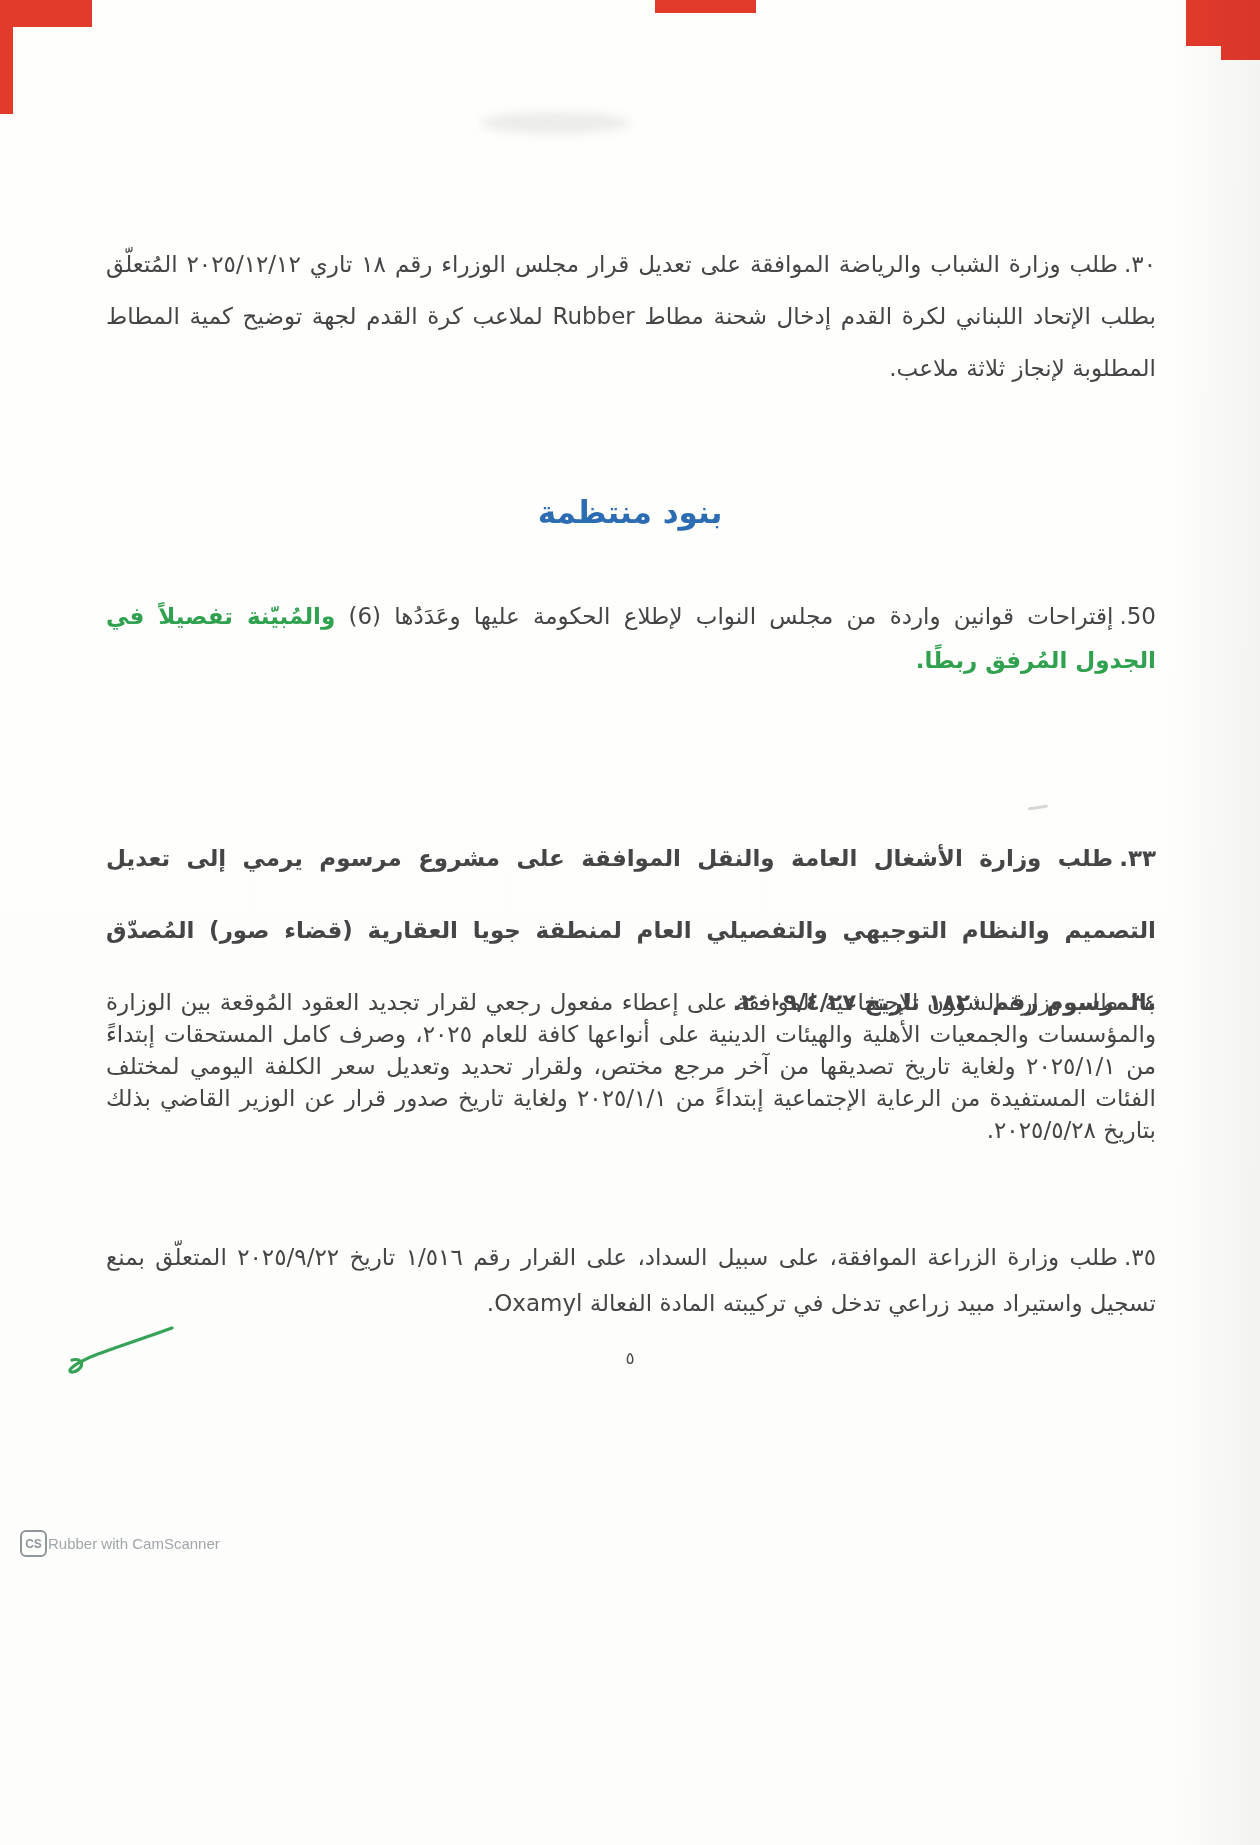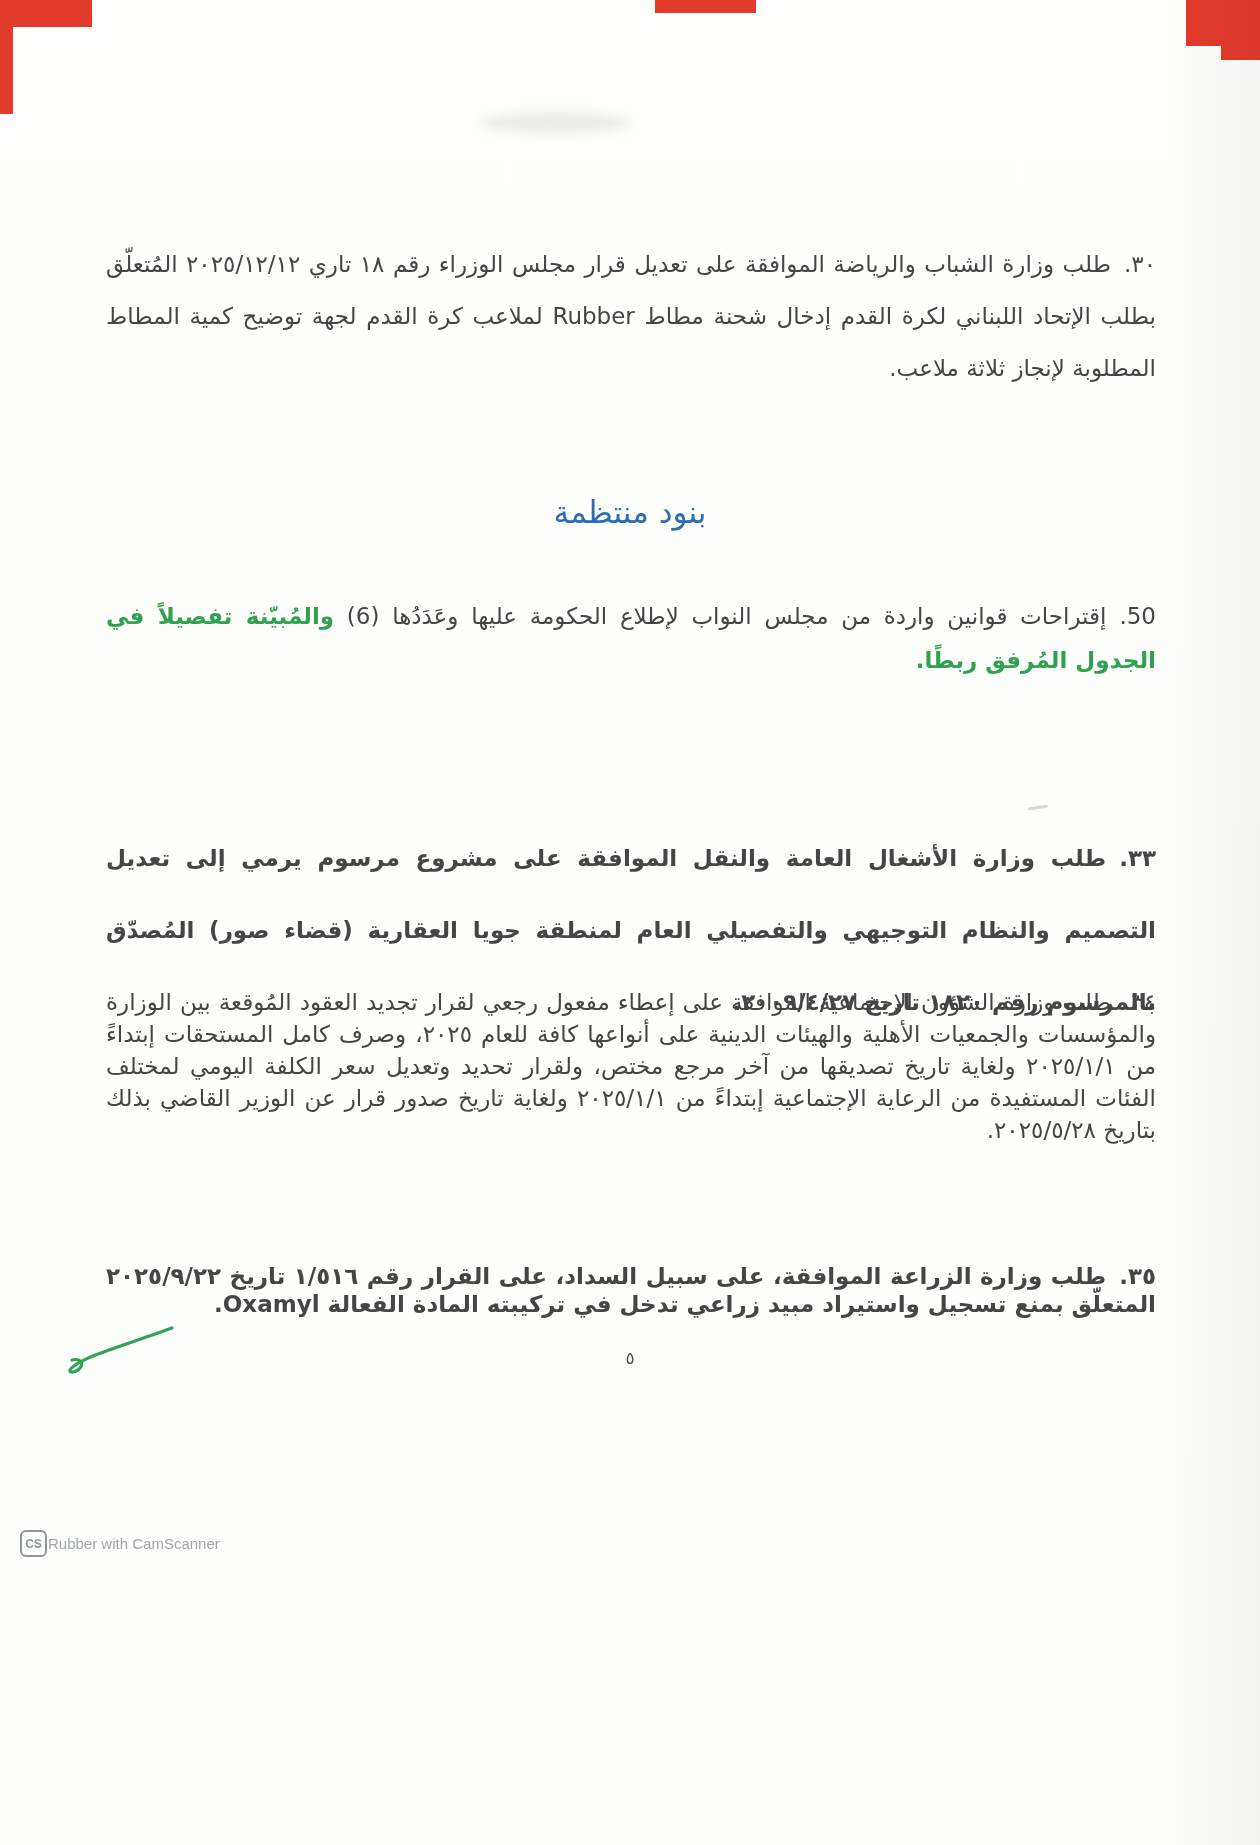--- a/index.html
+++ b/index.html
@@ -37,33 +37,33 @@
     position: absolute; left: 1028px; top: 806px; width: 20px; height: 3px;
     background: rgba(100,100,100,0.25); border-radius: 2px; transform: rotate(-8deg);
   }
 
   
   .doc { position: absolute; inset: 0; direction: rtl; }
   .item {
     position: absolute; right: 104px; left: 106px;
     text-align: justify; font-size: 23px; color: #454545;
   }
-  .num { margin-left: 13px; }
+  .num { margin-left: 6px; }
   .heading {
     position: absolute; left: 0; right: 0; top: 494px;
-    text-align: center; color: #2b6cb3; font-size: 31px; font-weight: normal;
+    text-align: center; color: #2b6cb3; font-size: 31px; font-weight: bold;
   }
   .green { color: #2fa14f; font-weight: bold; }
 
   .i30 { top: 238px; line-height: 52px; }
   .i31 { top: 594px; line-height: 44px; }
   .i32 { top: 706px; line-height: 45px; }
   .i33 { top: 822px; line-height: 72px; font-weight: bold; }
   .i34 { top: 986px; line-height: 32px; }
-  .i35 { top: 1262px; line-height: 28px; font-weight: bold; }
+  .i35 { top: 1234px; line-height: 46px; }
 
   .pageno {
     position: absolute; left: 0; right: 0; top: 1348px;
     text-align: center; font-size: 17px; color: #4a4a4a;
   }
 
   .signature { position: absolute; left: 50px; top: 1320px; }
 
   .scanner-footer {
     position: absolute; left: 20px; top: 1530px;

